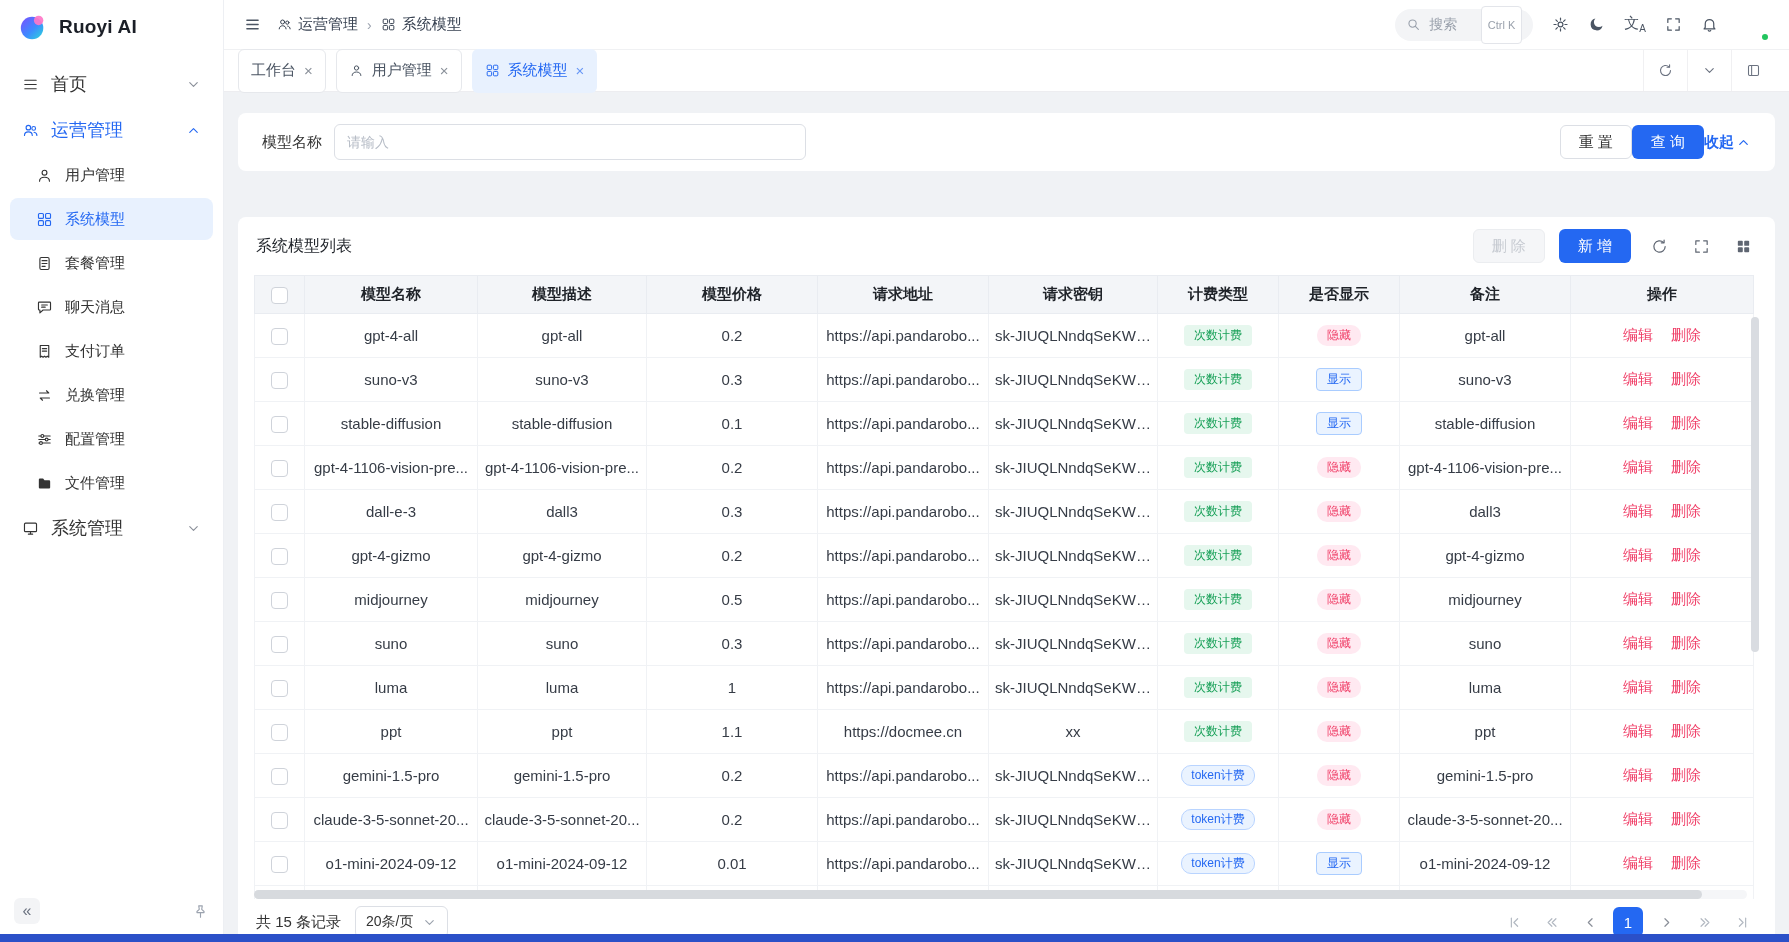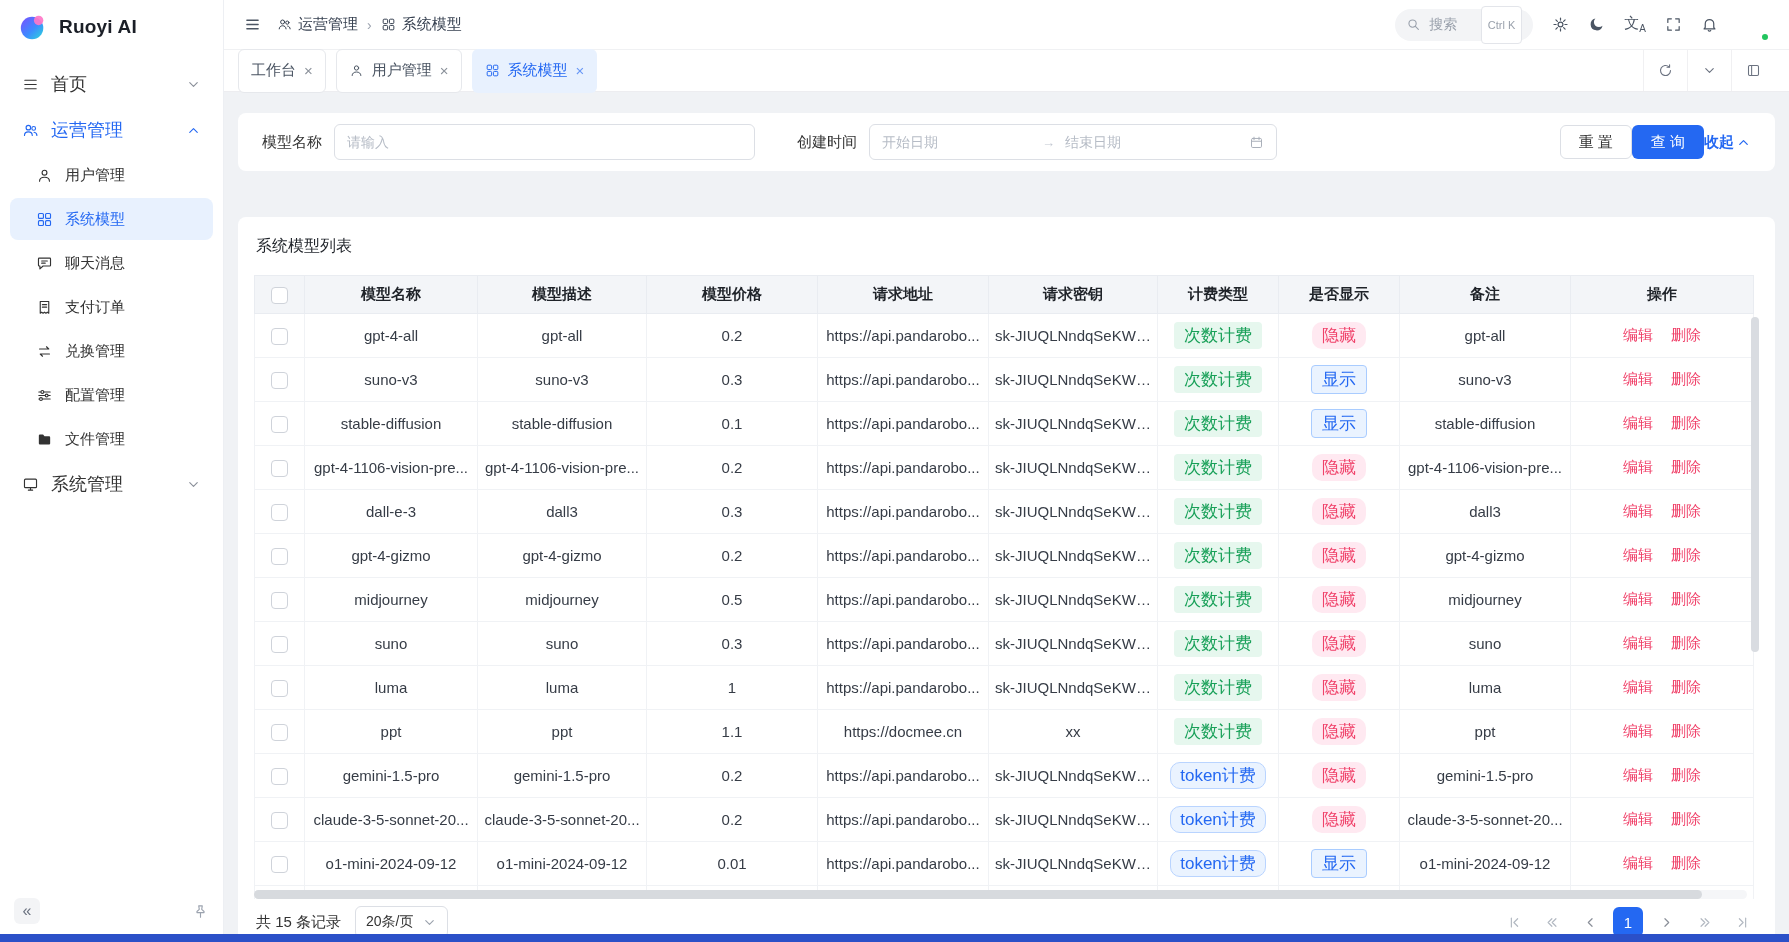--- a/index.html
+++ b/index.html
@@ -63,21 +63,21 @@
   .tab-close{font-size:15px;opacity:.65;line-height:1;cursor:pointer}
   .tab-tools{margin-left:auto;display:flex;align-items:center;height:100%}
   .tab-tool{width:44px;height:100%;display:flex;align-items:center;justify-content:center;color:#6b7280;border-left:1px solid #f0f0f2;cursor:pointer}
 
   
   .content{flex:1;padding:21px 14px 0;overflow:hidden}
 
   
   .filter-card{background:#fff;border-radius:8px;height:58px;display:flex;align-items:center;padding:0 24px;gap:12px}
   .f-label{font-size:15px;color:#333;white-space:nowrap}
-  .f-input{width:421px;height:36px;border:1px solid #dcdfe5;border-radius:6px;padding:0 12px;font-size:14px;color:#333;background:#fff;outline:none}
+  .f-input{width:472px;height:36px;border:1px solid #dcdfe5;border-radius:6px;padding:0 12px;font-size:14px;color:#333;background:#fff;outline:none}
   .f-input::placeholder{color:#b6bcc6}
   .time-group{margin-left:30px;display:flex;align-items:center;gap:12px}
   .f-range{width:408px;height:36px;border:1px solid #dcdfe5;border-radius:6px;display:flex;align-items:center;padding:0 12px;gap:10px}
   .f-range input{border:none;outline:none;width:150px;font-size:14px;color:#333;background:transparent}
   .f-range input::placeholder{color:#b6bcc6}
   .f-range .sep{color:#c3c8d1;font-size:13px}
   .f-range .cal{margin-left:auto;color:#aab0ba}
   .filter-actions{margin-left:auto;display:flex;align-items:center;gap:0}
   .btn{height:34px;border-radius:6px;font-size:15px;display:inline-flex;align-items:center;justify-content:center;padding:0 18px;cursor:pointer;border:1px solid transparent;white-space:nowrap}
   .btn-plain{background:#fff;border-color:#dcdfe5;color:#333}
@@ -91,21 +91,21 @@
   .table-title{font-size:16px;color:#1f2329}
   .toolbar-right{margin-left:auto;display:flex;align-items:center;gap:14px}
   .tool-icon{color:#5f6672;width:28px;height:28px;display:flex;align-items:center;justify-content:center;cursor:pointer}
 
   .table-area{position:relative;margin:0 16px;height:624px;overflow:hidden}
   table{width:1499px;border-collapse:collapse;table-layout:fixed}
   th{height:38px;background:#f3f5f8;font-size:15px;font-weight:700;color:#1f2329;border:1px solid #e9ecf1;padding:0 6px}
   td{height:44px;font-size:15px;color:#363c46;text-align:center;border:1px solid #f0f2f5;background:#fff;overflow:hidden;white-space:nowrap;text-overflow:ellipsis;padding:0 6px}
   .filler-row td{height:44px}
   .checkbox{display:inline-block;width:17px;height:17px;border:1.5px solid #cfd3da;border-radius:4px;background:#fff;vertical-align:middle;cursor:pointer}
-  .badge{display:inline-block;font-size:17px;padding:3px 10px;border-radius:4px;line-height:1.25}
+  .badge{display:inline-block;font-size:12px;padding:3px 10px;border-radius:4px;line-height:1.25}
   .badge-count{color:var(--success-text);background:var(--success-bg)}
   .badge-token{color:var(--info-text);background:var(--info-bg);border:1px solid #b9d4ff;border-radius:10px;padding:2px 9px}
   .badge-hidden{color:var(--danger-text);background:var(--danger-bg);border-radius:10px}
   .badge-shown{color:var(--info-text);background:var(--info-bg);border:1px solid #a9ccff}
   .op-link{color:var(--link-action);margin:0 7px;cursor:pointer}
 
   .vscroll{position:absolute;top:42px;right:0;width:8px;height:560px}
   .vthumb{width:8px;height:335px;background:#d9dce1;border-radius:4px}
   .hscroll{position:absolute;left:0;right:12px;bottom:0;height:9px;background:#f5f6f8;border-radius:5px}
   .hthumb{height:9px;width:97%;background:#d7dade;border-radius:5px}
@@ -178,20 +178,27 @@
       <div class="sub-item active">
         <svg class="ic" viewBox="0 0 24 24" fill="none" stroke="currentColor" stroke-width="1.6" stroke-linejoin="round">
             <rect x="3.5" y="3.5" width="7" height="7" rx="1.5"></rect>
             <rect x="13.5" y="3.5" width="7" height="7" rx="1.5"></rect>
             <rect x="3.5" y="13.5" width="7" height="7" rx="1.5"></rect>
             <rect x="13.5" y="13.5" width="7" height="7" rx="1.5"></rect>
           </svg>
         <span>系统模型</span>
       </div>
 
+      <div class="sub-item">
+        <svg class="ic" viewBox="0 0 24 24" fill="none" stroke="currentColor" stroke-width="1.6" stroke-linecap="round" stroke-linejoin="round">
+            <rect x="5.5" y="3.5" width="13" height="17" rx="2"></rect>
+            <path d="M8.5 8h7M8.5 12h7M8.5 16h4.5"></path>
+          </svg>
+        <span>套餐管理</span>
+      </div>
 
       <div class="sub-item">
         <svg class="ic" viewBox="0 0 24 24" fill="none" stroke="currentColor" stroke-width="1.6" stroke-linecap="round" stroke-linejoin="round">
             <path d="M4.5 4.5h15a1 1 0 0 1 1 1v9a1 1 0 0 1-1 1H10l-4.5 4v-4h-1a1 1 0 0 1-1-1v-9a1 1 0 0 1 1-1z"></path>
             <path d="M8 8.5h8M8 11.5h5"></path>
           </svg>
         <span>聊天消息</span>
       </div>
 
       <div class="sub-item">
@@ -359,49 +366,58 @@
             </svg>
         </span>
       </div>
     </div>
 
     <div class="content">
 
       <div class="filter-card">
         <span class="f-label">模型名称</span>
         <input class="f-input" placeholder="请输入" style="">
-        <div class="time-group">
-          <span class="f-label">创建时间</span>
-          <div class="f-range">
-            <input placeholder="开始日期" style="">
-            <span class="sep">→</span>
-            <input placeholder="结束日期" style="">
-            <span class="cal">
-              <svg class="ic-sm" viewBox="0 0 24 24" fill="none" stroke="currentColor" stroke-width="1.6" stroke-linecap="round">
-                  <rect x="4" y="5.5" width="16" height="14.5" rx="2"></rect>
-                  <path d="M8 3.5v4M16 3.5v4M4 10h16"></path>
-                </svg>
-            </span>
-          </div>
-        </div>
         <div class="filter-actions">
           <button class="btn btn-plain">重 置</button>
           <button class="btn btn-primary">查 询</button>
           <span class="collapse-link">
             <span>收起</span>
             <svg class="ic-sm" viewBox="0 0 24 24" fill="none" stroke="currentColor" stroke-width="2" stroke-linecap="round" stroke-linejoin="round">
                 <path d="M6 15l6-6 6 6"></path>
               </svg>
           </span>
         </div>
       </div>
 
       <div class="table-card">
         <div class="table-toolbar">
           <span class="table-title">系统模型列表</span>
+          <div class="toolbar-right">
+            <button class="btn btn-disabled">删 除</button>
+            <button class="btn btn-primary">新 增</button>
+            <span class="tool-icon">
+              <svg class="ic" viewBox="0 0 24 24" fill="none" stroke="currentColor" stroke-width="1.7" stroke-linecap="round" stroke-linejoin="round">
+                  <path d="M20 12a8 8 0 1 1-2.4-5.7"></path>
+                  <path d="M18.5 2.8v4h-4"></path>
+                </svg>
+            </span>
+            <span class="tool-icon">
+              <svg class="ic" viewBox="0 0 24 24" fill="none" stroke="currentColor" stroke-width="1.7" stroke-linecap="round" stroke-linejoin="round">
+                  <path d="M4 9V4h5M15 4h5v5M20 15v5h-5M9 20H4v-5"></path>
+                </svg>
+            </span>
+            <span class="tool-icon">
+              <svg class="ic" viewBox="0 0 24 24" fill="currentColor">
+                  <rect x="4" y="4" width="7" height="7" rx="1.2"></rect>
+                  <rect x="13" y="4" width="7" height="7" rx="1.2"></rect>
+                  <rect x="4" y="13" width="7" height="7" rx="1.2"></rect>
+                  <rect x="13" y="13" width="7" height="7" rx="1.2"></rect>
+                </svg>
+            </span>
+          </div>
         </div>
 
         <div class="table-area">
           <table>
             <colgroup>
               <col style="width:50px">
                 <col style="width:173px">
                 <col style="width:169px">
                 <col style="width:171px">
                 <col style="width:171px">

